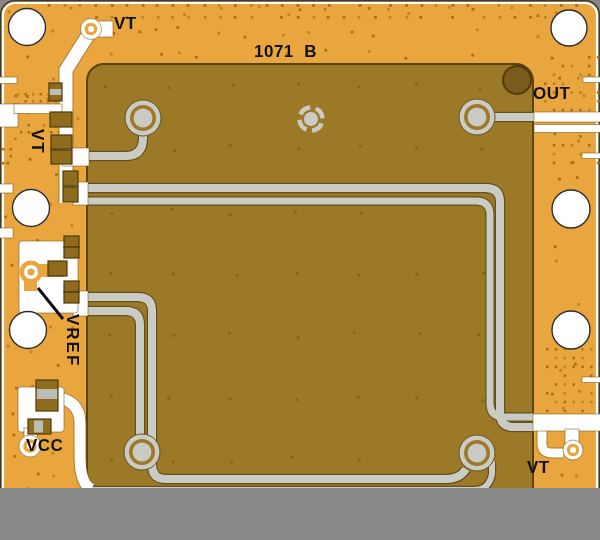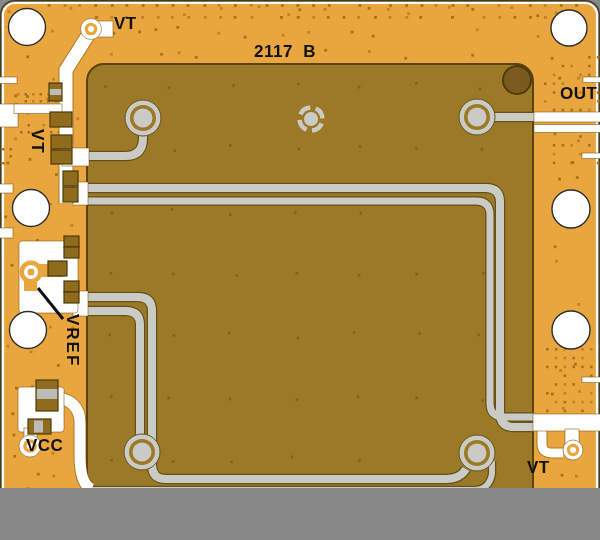--- a/index.html
+++ b/index.html
@@ -564,19 +564,19 @@
     <circle cx="31" cy="208" r="18.5"></circle>
     <circle cx="571" cy="209" r="19"></circle>
     <circle cx="28" cy="330" r="18.5"></circle>
     <circle cx="571" cy="330" r="19"></circle>
     <circle cx="28" cy="507" r="18.5"></circle>
     <circle cx="570" cy="508" r="18.5"></circle>
   </g>
 </svg>
 
 <div class="lbl" style="left:114px;top:15px">VT</div>
-<div class="lbl" style="left:254px;top:43px">2117  B</div>
-<div class="lbl" style="left:560px;top:85px">OUT</div>
+<div class="lbl" style="left:254px;top:43px">1071  B</div>
+<div class="lbl" style="left:533px;top:85px">OUT</div>
 <div class="lbl vert" style="left:46px;top:129px">VT</div>
 <div class="lbl vert" style="left:81px;top:314px">VREF</div>
 <div class="lbl" style="left:26px;top:437px">VCC</div>
 <div class="lbl" style="left:527px;top:459px">VT</div>
 </div>
 
 </body></html>

